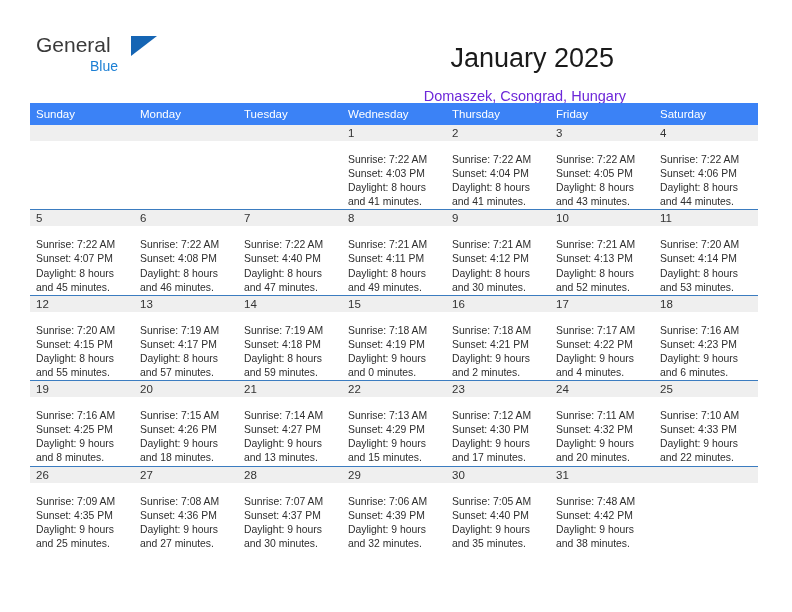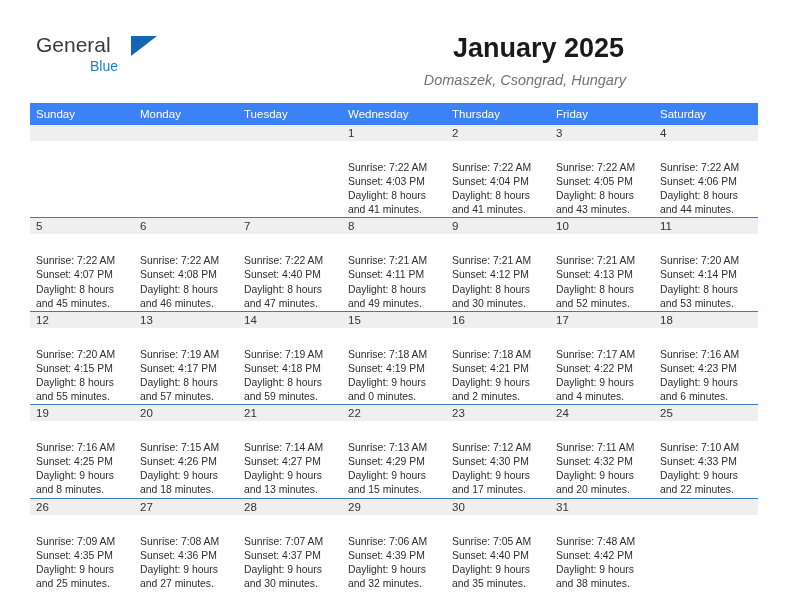--- a/index.html
+++ b/index.html
@@ -71,30 +71,29 @@
     position: absolute;
     right: 36px;
     top: 30px;
     text-align: right;
   }
   .cal-title {
     font-size: 27px;
     color: #1a1a1a;
     line-height: 32px;
     white-space: nowrap;
-    font-weight: bold;
-    margin: 2px;
+    font-weight: normal;
+    margin: 12px;
   }
   .cal-subtitle {
     font-size: 14.5px;
-    color: #737373;
+    color: #6d28d9;
     line-height: 20px;
     margin-top: 6px;
     white-space: nowrap;
-    font-style: italic;
   }
 
   
   .calendar {
     position: absolute;
     left: 30px;
     top: 103px;
     width: 728px;
     border-collapse: collapse;
     table-layout: fixed;
@@ -127,21 +126,21 @@
     line-height: 16px;
     font-size: 11.5px;
     color: #333333;
     padding-left: 6px;
     box-sizing: border-box;
   }
   td.empty .daynum {
     background: #efefef;
   }
   .details {
-    padding: 20px 6px 0 6px;
+    padding: 12px 6px 0 6px;
     font-size: 10.4px;
     line-height: 14.1px;
     color: #2e2e2e;
   }
   .details div {
     white-space: nowrap;
   }
 </style>
 </head>
 <body>

